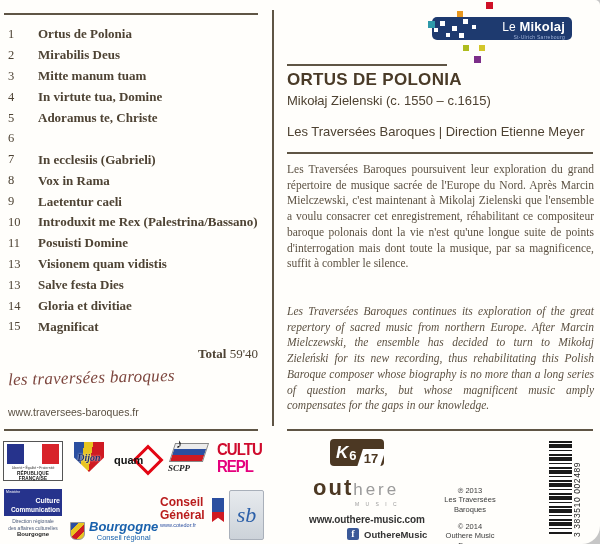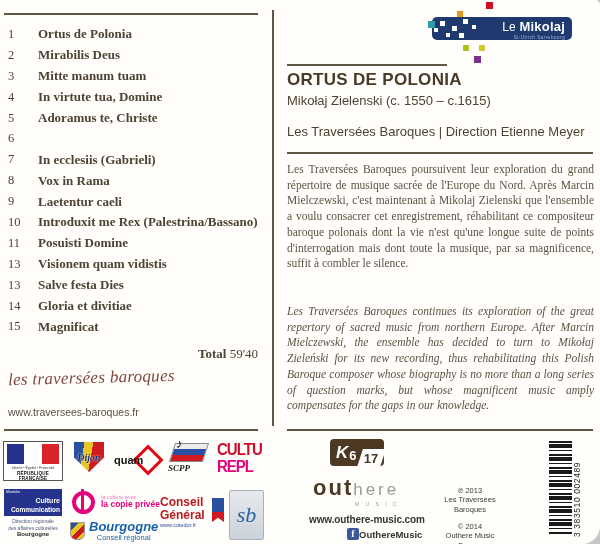--- a/index.html
+++ b/index.html
@@ -111,21 +111,21 @@
   .k617 .wedge span{display:inline-block;transform:skew(18deg);font:bold 13px "Liberation Sans",sans-serif;color:#4c3823;}
 
   .outhere{position:absolute;left:313px;top:477px;width:100px;line-height:1;}
   .oh1{font-size:22px;font-weight:bold;color:#4c3823;letter-spacing:2px;}
   .oh2{font-size:17px;color:#9a9a9a;letter-spacing:3px;font-weight:normal;}
   .oh-sub{font-size:5px;color:#9a9a9a;letter-spacing:2.5px;margin:3px 0 0 42px;}
   .oh-url{position:absolute;left:309px;top:514px;font-size:10px;font-weight:bold;color:#333;letter-spacing:-.1px;}
   .fbrow{position:absolute;left:347px;top:528px;display:flex;align-items:center;}
   .fb-icon{width:12px;height:12px;background:#3b5998;border-radius:2px;color:#fff;
         font:bold 10px "Liberation Serif",serif;text-align:center;line-height:12px;}
-  .fb-label{font-size:9.5px;font-weight:bold;color:#333;}
+  .fb-label{font-size:9.5px;font-weight:bold;color:#333;margin-left:5px;}
 
   .rights{position:absolute;left:424px;width:92px;text-align:center;
           font-size:7.5px;line-height:9.3px;color:#3b3b3b;margin-top:43px;}
 
   .barcode{position:absolute;left:549px;top:441px;width:23px;height:93px;
      background:repeating-linear-gradient(180deg,#1a1a1a 0 2px,#fff 2px 3.5px,#1a1a1a 3.5px 7px,
      #fff 7px 9px,#1a1a1a 9px 10px,#fff 10px 13px);}
   .barcode-num{position:absolute;left:572px;top:438px;height:99px;
      writing-mode:vertical-rl;transform:rotate(180deg);
      font-size:8.5px;letter-spacing:.6px;color:#222;}
@@ -274,29 +274,20 @@
     <div class="scpp-flag"></div>
     <div class="scpp-note">♪</div>
     <div class="scpp-word">SCPP</div>
   </div>
 
   <div class="culturepl">
     <div class="cpl1">CULTU</div>
     <div class="cpl2">REPL</div>
   </div>
 
-  <div class="copie">
-    <div class="cp-ring">
-        <div class="cp-bar"></div>
-      </div>
-    <div class="cp-text">
-      <div class="cp-t1">la culture avec</div>
-      <div class="cp-t2">la copie privée</div>
-    </div>
-  </div>
 
   <div class="conseil">
     <div class="cg-l">Conseil</div>
     <div class="cg-l">Général</div>
     <div class="cg-url">www.cotedor.fr</div>
     <div class="cg-ribbon"></div>
   </div>
 
   <div class="bourgogne">
     <div class="bg-shield"></div>

